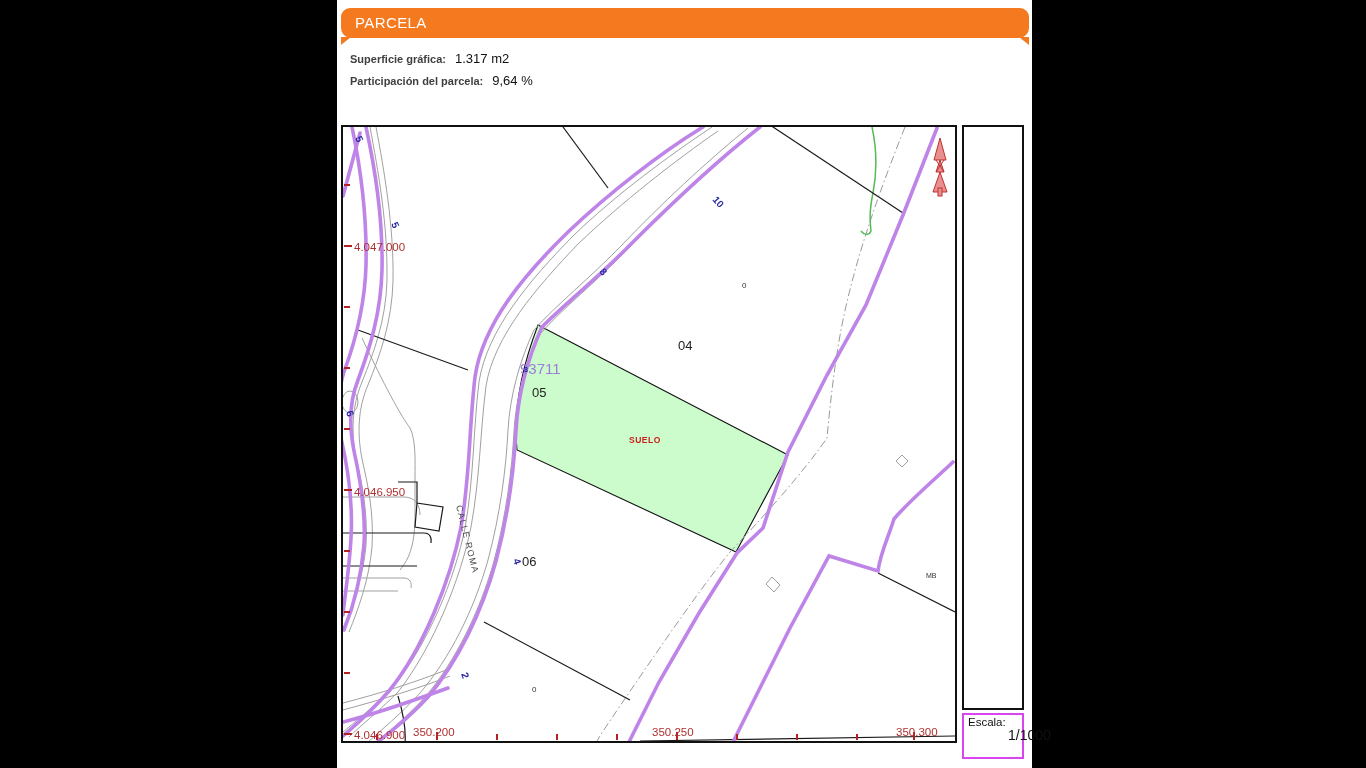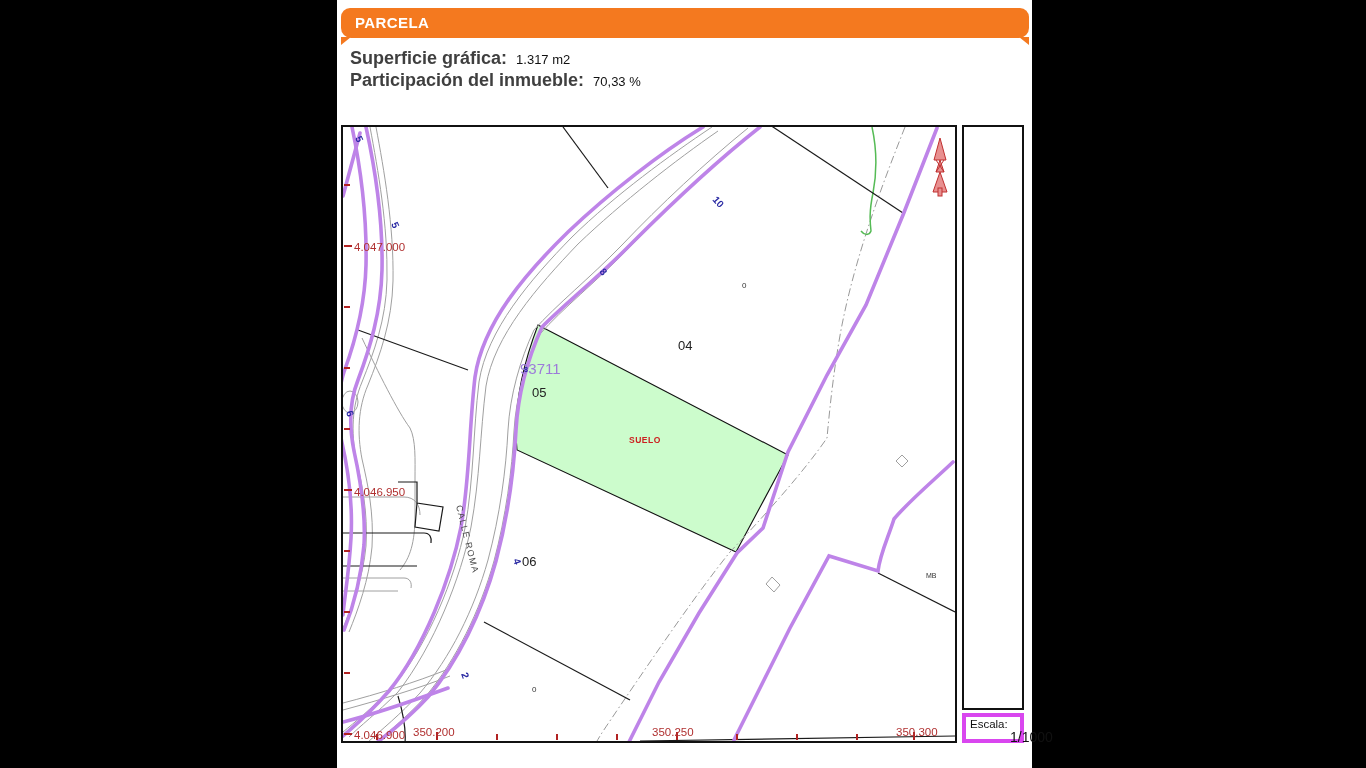--- a/index.html
+++ b/index.html
@@ -8,39 +8,39 @@
   .stage { position:relative; width:1366px; height:768px; background:#000; }
   .panel { position:absolute; left:337px; top:0; width:695px; height:768px; background:#fff; }
 
   .header-bar { position:absolute; left:4px; top:8px; width:688px; height:30px;
                 background:#F4791F; border-radius:9px 9px 10px 10px; }
   .header-bar .tail-l { position:absolute; left:0; bottom:-7px; width:0; height:0;
                 border-top:8px solid #F4791F; border-right:10px solid transparent; }
   .header-bar .tail-r { position:absolute; right:0; bottom:-7px; width:0; height:0;
                 border-top:8px solid #F4791F; border-left:10px solid transparent; }
   .header-title { position:absolute; left:14px; top:6px; color:#fff; font-size:15px;
-                font-weight:bold; letter-spacing:0.4px; }
+                font-weight:normal; letter-spacing:0.4px; }
 
   .info-block { position:absolute; left:13px; top:47px; }
   .info-row { height:22px; line-height:22px; white-space:nowrap; }
-  .info-label { font-weight:bold; color:#3f3f3f; font-size:18px; }
+  .info-label { font-weight:bold; color:#3f3f3f; font-size:11px; }
   .info-value { color:#111; font-size:13px; margin-left:9px;margin-top:24px; }
 
   .map-box { position:absolute; left:4px; top:125px; width:616px; height:618px;
              border:2px solid #111; background:#fff; }
 
   .legend-box { position:absolute; left:625px; top:125px; width:62px; height:585px;
                 border:2px solid #111; background:#fff; overflow:hidden; }
   .rotor { position:absolute; left:2px; bottom:1px; width:578px; height:56px;
            transform-origin:0 100%; transform:rotate(-90deg); }
   .lg-row { display:flex; align-items:center; height:19px; white-space:nowrap; }
   .disclaimer { font-size:8.8px; color:#666; margin-left:6px; }
 
-  .escala-box { position:absolute; left:625px; top:713px; width:62px; height:30px;
-                border:4px solid #d946ef; background:#fff; padding:1px 0 0 4px; }
+  .escala-box { position:absolute; left:625px; top:713px; width:62px; height:46px;
+                border:2px solid #d946ef; background:#fff; padding:1px 0 0 4px; }
   .escala-label { font-size:11.5px; color:#111; display:block; line-height:12px; }
   .escala-value { font-size:14px; color:#111; display:block; line-height:14px;margin-left:40px; }
 
   svg text { font-family:"Liberation Sans", sans-serif; }
 </style>
 </head>
 <body>
 
 <div class="stage">
   <div class="panel">
@@ -49,21 +49,21 @@
       <div class="tail-l"></div>
       <div class="tail-r"></div>
       <span class="header-title">PARCELA</span>
     </div>
 
     <div class="info-block">
       <div class="info-row">
         <span class="info-label">Superficie gráfica:</span><span class="info-value">1.317 m2</span>
       </div>
       <div class="info-row">
-        <span class="info-label">Participación del inmueble:</span><span class="info-value">70,33 %</span>
+        <span class="info-label">Participación del parcela:</span><span class="info-value">9,64 %</span>
       </div>
     </div>
 
     <div class="map-box">
       <svg width="612" height="614" viewBox="343 127 612 614" xmlns="http://www.w3.org/2000/svg">
         <rect x="343" y="127" width="612" height="614" fill="#ffffff"></rect>
 
         <path d="M538,325 L788,455 L736,552 L517,450 C514,420 517,380 538,325 Z" fill="#CCFCCC" stroke="#111" stroke-width="1.1"></path>
 
         <g stroke="#A0A0A0" stroke-width="1" fill="none">

